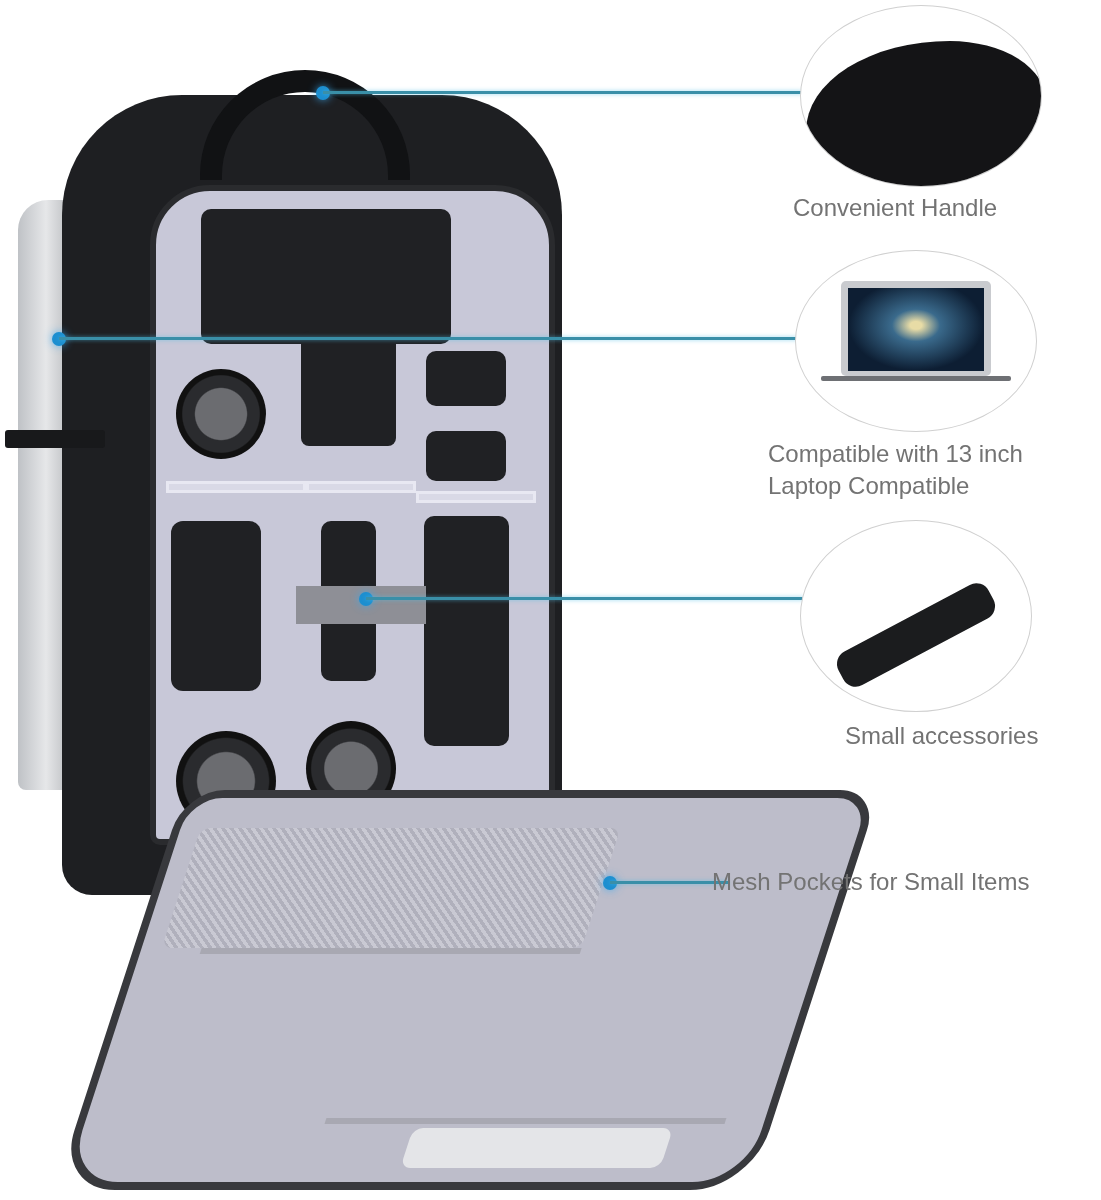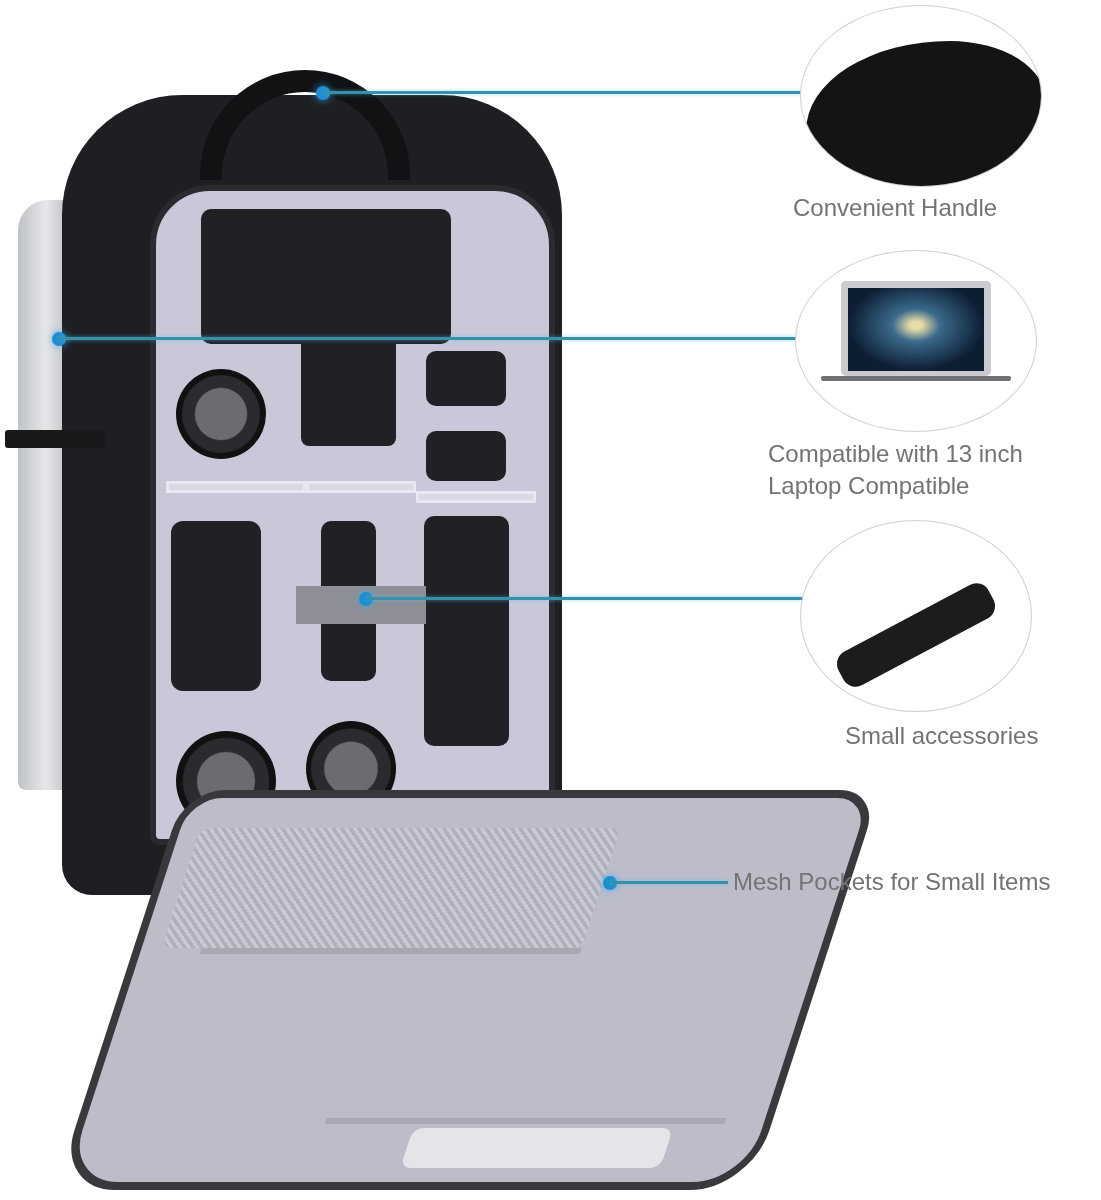--- a/index.html
+++ b/index.html
@@ -83,13 +83,13 @@
 
 <div class="callout-dot" style="left:359px;top:592px;"></div>
 <div class="callout-line" style="left:366px;top:597px;width:438px;"></div>
 <div class="circle" style="left:800px;top:520px;width:230px;height:190px;">
   <div class="abs" style="left:30px;top:95px;width:170px;height:38px;background:#1b1c1e;border-radius:14px;transform:rotate(-28deg);"></div>
 </div>
 <div class="caption" style="left:805px;top:721px;margin-left:40px;">Small accessories</div>
 
 <div class="callout-dot" style="left:603px;top:876px;"></div>
 <div class="callout-line" style="left:610px;top:881px;width:118px;"></div>
-<div class="caption" style="left:733px;top:867px;">Mesh Pockets for Small Items</div>
+<div class="caption" style="left:712px;top:867px;">Mesh Pockets for Small Items</div>
 
 </body></html>

